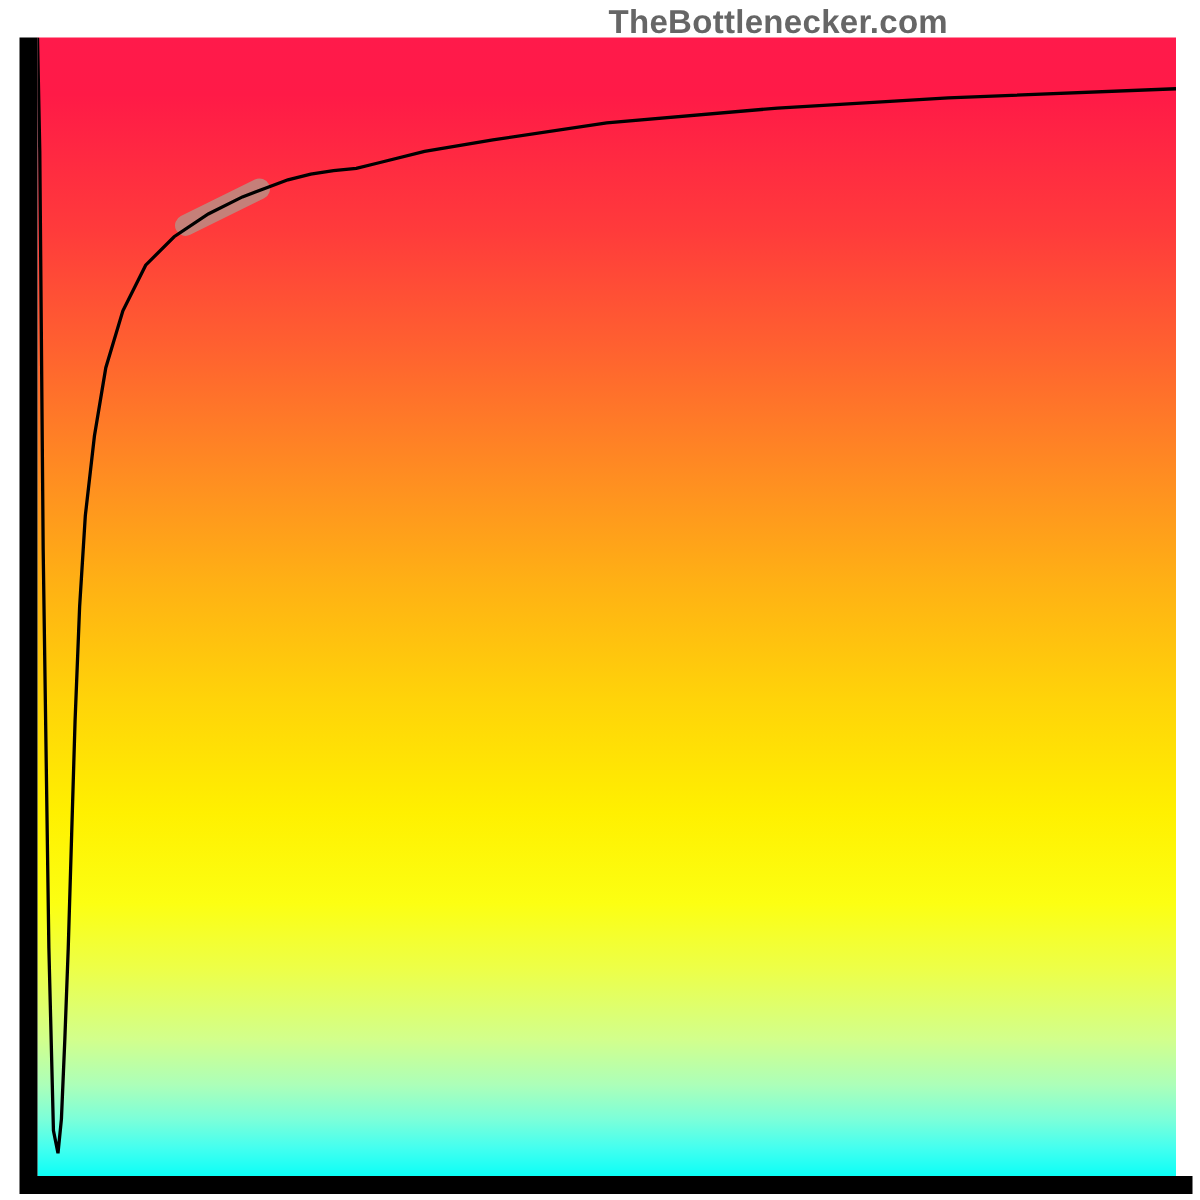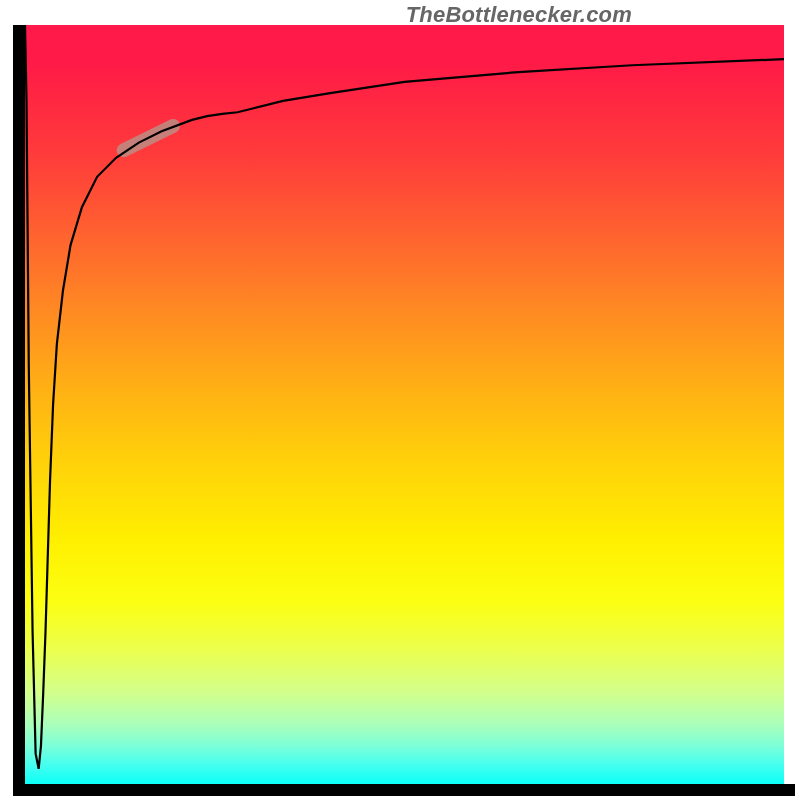--- a/index.html
+++ b/index.html
@@ -1,21 +1,20 @@
 <!DOCTYPE html>
 <html><head>
 <meta charset="utf-8">
 <style>
   * { margin: 0; padding: 0; box-sizing: border-box; }
   html, body { width: 800px; height: 800px; overflow: hidden; background: #fff; }
   .chart-container {
     position: relative;
     width: 640px;
     height: 800px;
-    font-style: italic;
   }
   .watermark {
     position: absolute;
     top: 2px;
     right: 8px;
     font-family: Arial, Helvetica, sans-serif;
     font-size: 22px;
     font-weight: 600;
     color: #666;
     z-index: 10;

